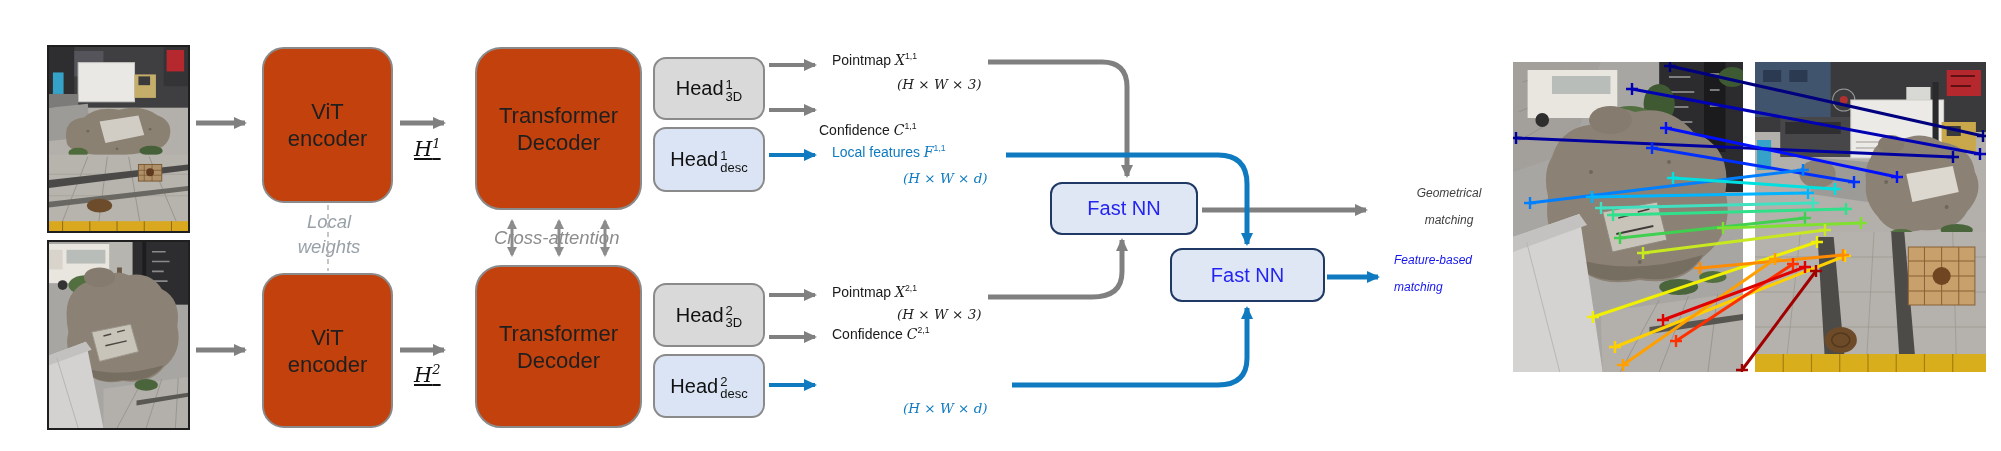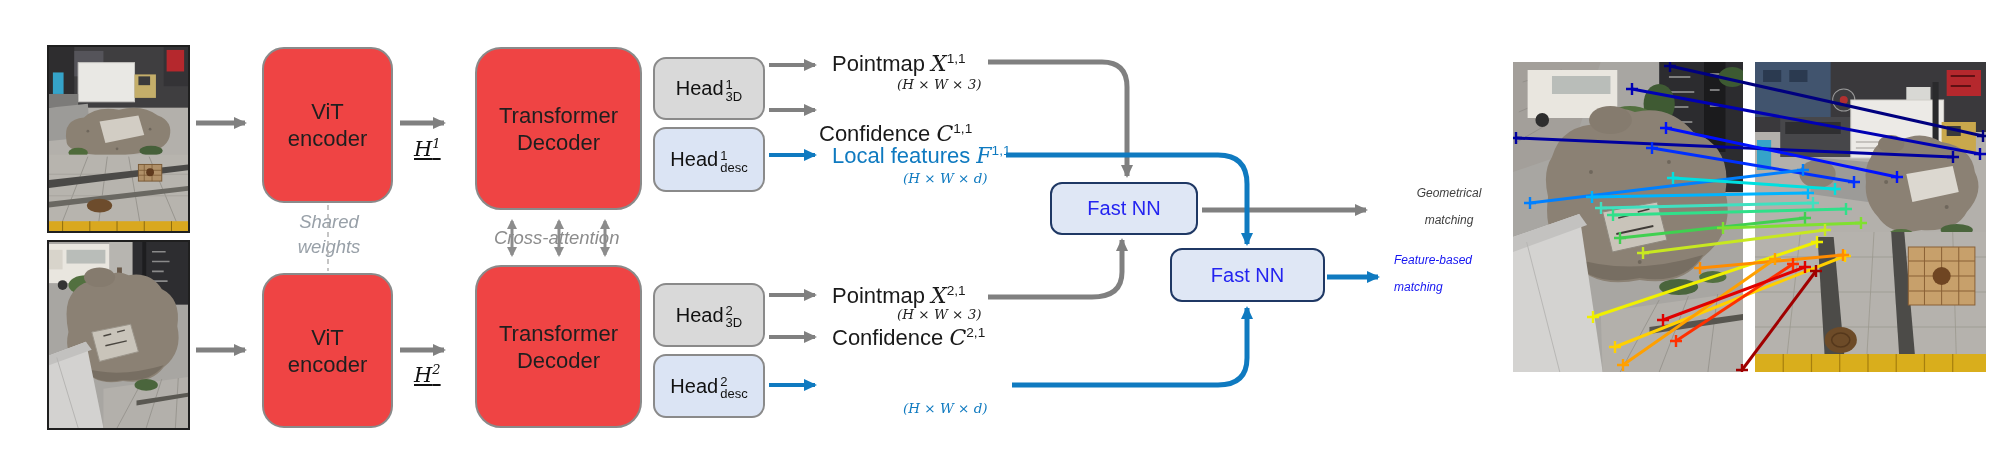--- a/index.html
+++ b/index.html
@@ -1,29 +1,29 @@
 <!DOCTYPE html>
 <html><head>
 <meta charset="utf-8">
 <style>
   html,body{margin:0;padding:0;background:#ffffff;}
   #canvas{position:relative;width:2001px;height:451px;background:#ffffff;overflow:hidden;
           font-family:"Liberation Sans",sans-serif;color:#1a1a1a;}
   .abs{position:absolute;}
   
   .box{position:absolute;display:flex;align-items:center;justify-content:center;text-align:center;box-sizing:border-box;}
-  .bigbox{background:#ef4444;border:2px solid #8a8a8a;border-radius:22px;font-size:22px;line-height:27px;color:#1f1f1f;}
+  .bigbox{background:#c2410c;border:2px solid #8a8a8a;border-radius:22px;font-size:22px;line-height:27px;color:#1f1f1f;}
   .headbox{background:#d9d9d9;border:2px solid #8a8a8a;border-radius:13px;font-size:20px;color:#111;}
   .headbox.blue{background:#dbe4f4;}
   .fastnn{background:#dfe7f5;border:2.5px solid #1f3864;border-radius:12px;font-size:20px;color:#2424f0;font-weight:500;}
   .stack{display:inline-flex;flex-direction:column;align-items:flex-start;font-size:13px;line-height:12px;margin-left:2px;transform:translateY(2px);}
   
   .mvar{font-family:"DejaVu Serif",serif;font-style:italic;}
   sup{font-size:0.62em;}
-  .outlbl{position:absolute;font-size:22px;white-space:nowrap;}
+  .outlbl{position:absolute;font-size:14px;white-space:nowrap;}
   .outlbl.blue{color:#0f7ac0;}
   .dims{position:absolute;font-size:13.5px;font-family:"DejaVu Serif",serif;font-style:italic;color:#222;white-space:nowrap;}
   .dims.blue{color:#0f7ac0;}
   .hlbl{position:absolute;font-size:21px;font-family:"DejaVu Serif",serif;font-style:italic;color:#111;text-decoration:underline;}
   .grayital{position:absolute;font-style:italic;color:#98a0a8;font-size:18.5px;text-align:center;line-height:25px;}
   .crossital{position:absolute;font-style:italic;color:#8c8c8c;font-size:18.5px;}
   .result{position:absolute;font-size:12px;line-height:27px;font-style:italic;}
   .result.geo{color:#3f3f3f;text-align:center;}
   .result.feat{color:#1414f0;text-align:left;}
   .photo{position:absolute;border:2px solid #1f1f1f;box-sizing:border-box;background:#b3b0ab;}
@@ -108,21 +108,21 @@
       </div>
   </div>
   <div class="box bigbox" style="left:262px;top:273px;width:131px;height:155px;">
     <div>
         <div>ViT</div>
          <div>encoder</div>
       </div>
   </div>
 
   <div class="grayital" style="left:278px;top:209px;width:102px;">
-    <div>Shared</div>
+    <div>Local</div>
     <div>weights</div>
   </div>
 
   <div class="box bigbox" style="left:475px;top:47px;width:167px;height:163px;border-radius:26px;">
     <div>
         <div>Transformer</div>
          <div>Decoder</div>
       </div>
   </div>
   <div class="box bigbox" style="left:475px;top:265px;width:167px;height:163px;border-radius:26px;">

